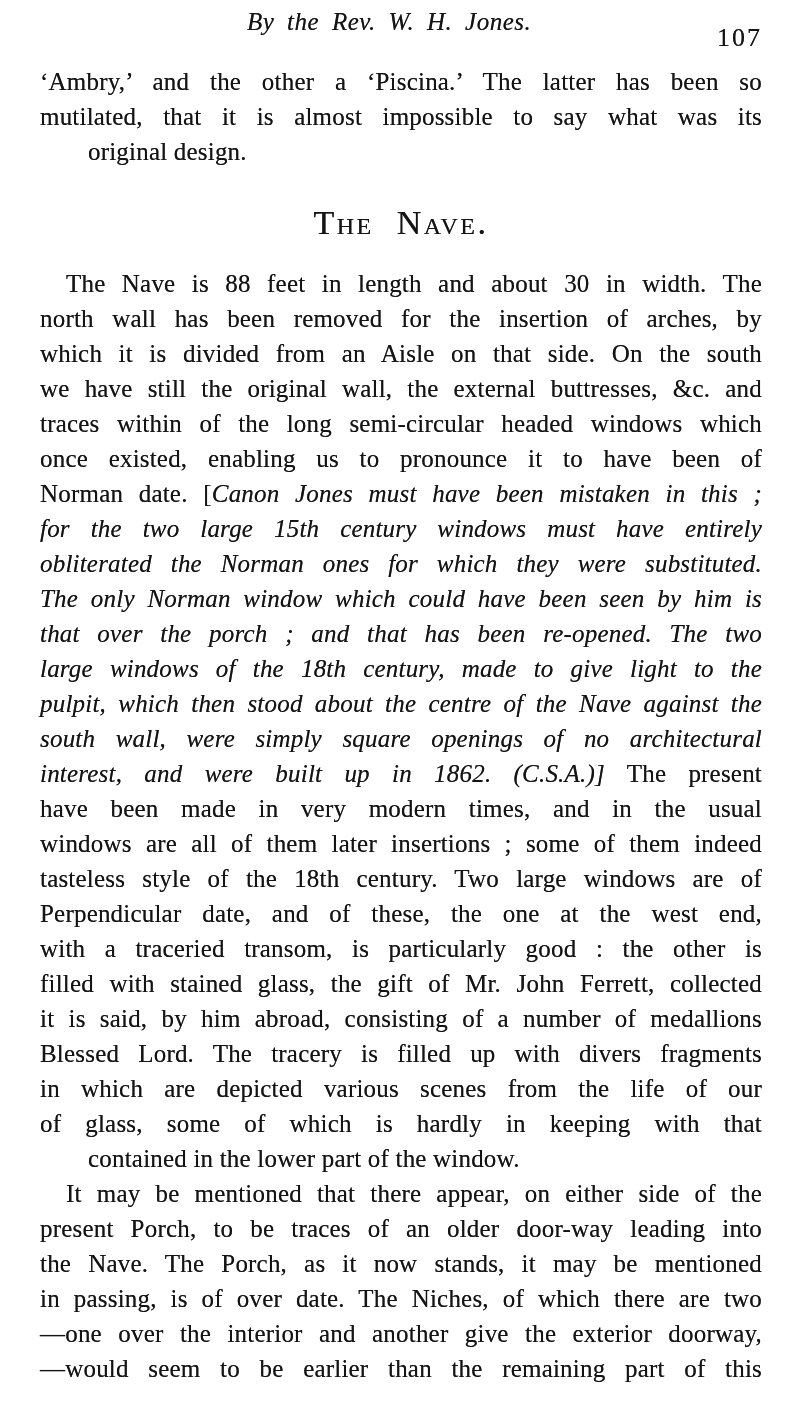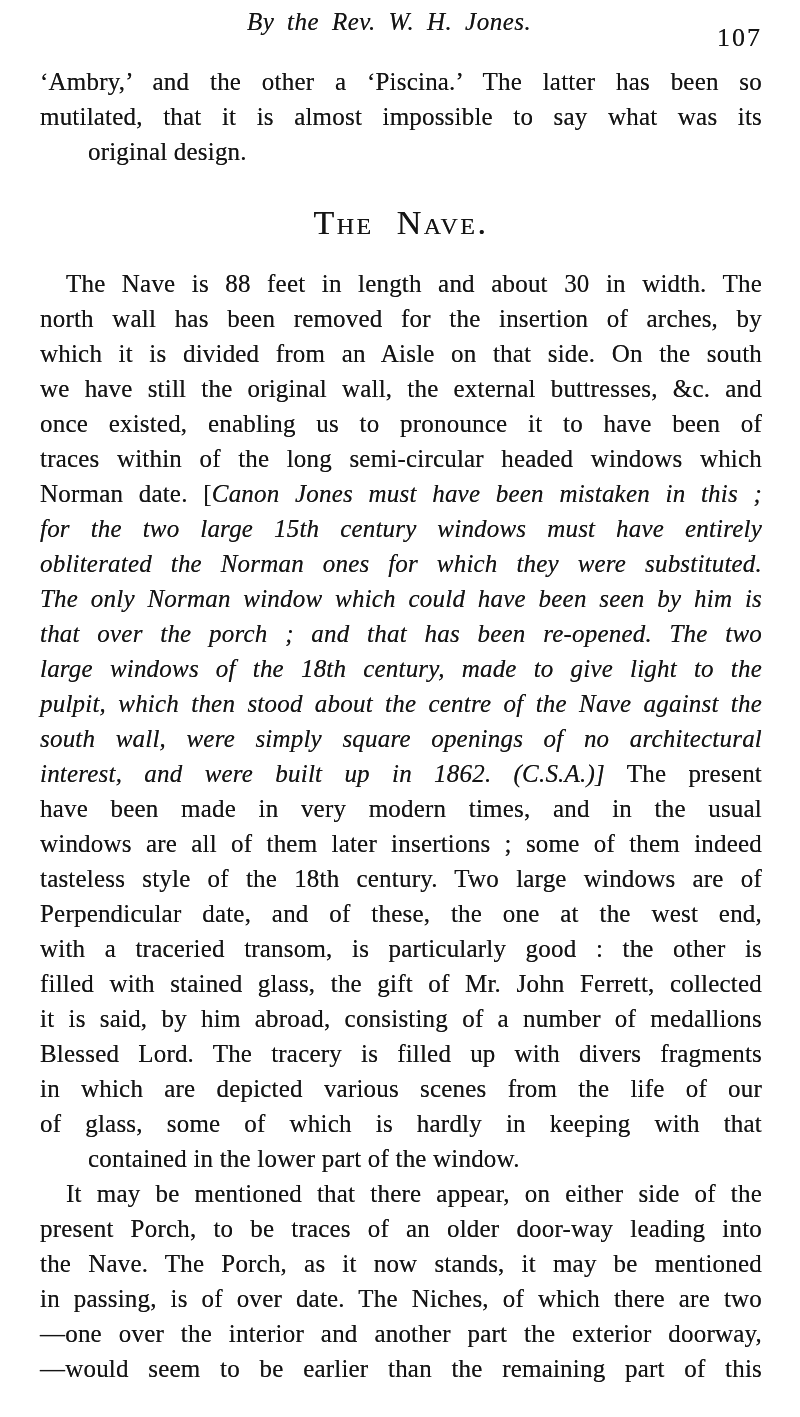--- a/index.html
+++ b/index.html
@@ -76,22 +76,22 @@
       <div class="line flush"><span>original design.</span></div>
     </div>
 
   <div class="section-heading">The Nave.</div>
 
   <div class="para">
       <div class="line indent"><span>The Nave is 88 feet in length and about 30 in width. The</span></div>
       <div class="line"><span>north wall has been removed for the insertion of arches, by</span></div>
       <div class="line"><span>which it is divided from an Aisle on that side. On the south</span></div>
       <div class="line"><span>we have still the original wall, the external buttresses, &amp;c. and</span></div>
+      <div class="line"><span>traces within of the long semi-circular headed windows which</span></div>
       <div class="line"><span>once existed, enabling us to pronounce it to have been of</span></div>
-      <div class="line"><span>traces within of the long semi-circular headed windows which</span></div>
       <div class="line"><span>Norman date. [</span><span class="it">Canon Jones must have been mistaken in this ;</span></div>
       <div class="line"><span class="it">for the two large 15th century windows must have entirely</span></div>
       <div class="line"><span class="it">obliterated the Norman ones for which they were substituted.</span></div>
       <div class="line"><span class="it">The only Norman window which could have been seen by him is</span></div>
       <div class="line"><span class="it">that over the porch ; and that has been re-opened. The two</span></div>
       <div class="line"><span class="it">large windows of the 18th century, made to give light to the</span></div>
       <div class="line"><span class="it">pulpit, which then stood about the centre of the Nave against the</span></div>
       <div class="line"><span class="it">south wall, were simply square openings of no architectural</span></div>
       <div class="line"><span class="it">interest, and were built up in 1862. (C.S.A.)]</span><span> The present</span></div>
       <div class="line"><span>have been made in very modern times, and in the usual</span></div>
@@ -105,17 +105,17 @@
       <div class="line"><span>in which are depicted various scenes from the life of our</span></div>
       <div class="line"><span>of glass, some of which is hardly in keeping with that</span></div>
       <div class="line flush"><span>contained in the lower part of the window.</span></div>
     </div>
 
   <div class="para">
       <div class="line indent"><span>It may be mentioned that there appear, on either side of the</span></div>
       <div class="line"><span>present Porch, to be traces of an older door-way leading into</span></div>
       <div class="line"><span>the Nave. The Porch, as it now stands, it may be mentioned</span></div>
       <div class="line"><span>in passing, is of over date. The Niches, of which there are two</span></div>
-      <div class="line"><span>—one over the interior and another part the exterior doorway,</span></div>
+      <div class="line"><span>—one over the interior and another give the exterior doorway,</span></div>
       <div class="line"><span>—would seem to be earlier than the remaining part of this</span></div>
     </div>
 
 </div>
 
 </body></html>

